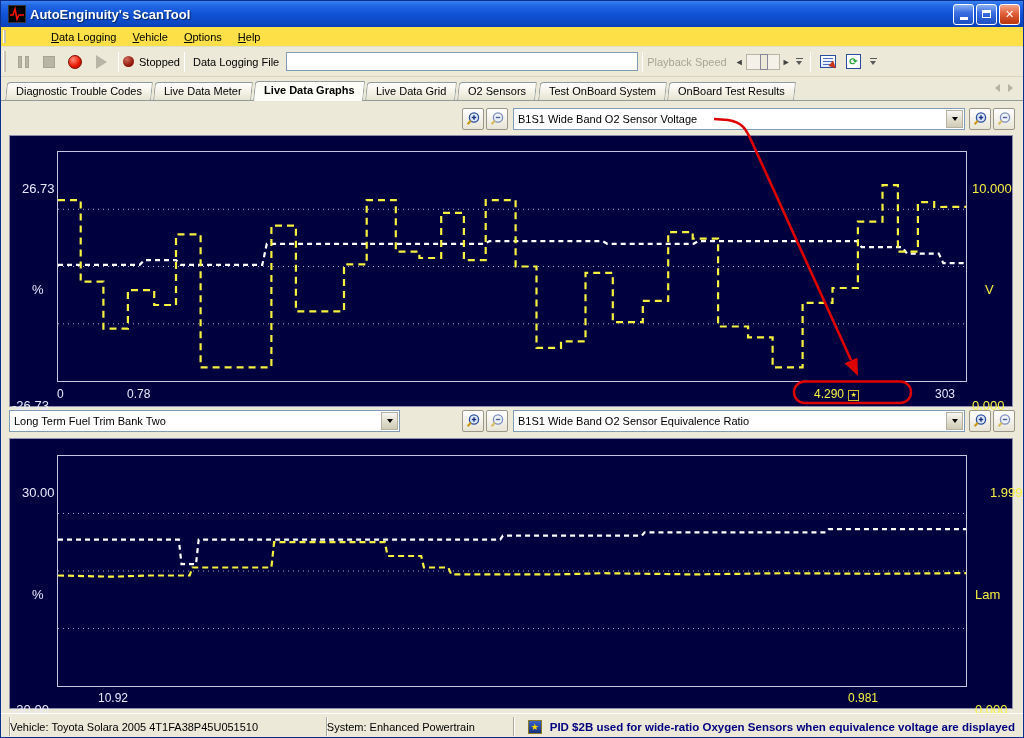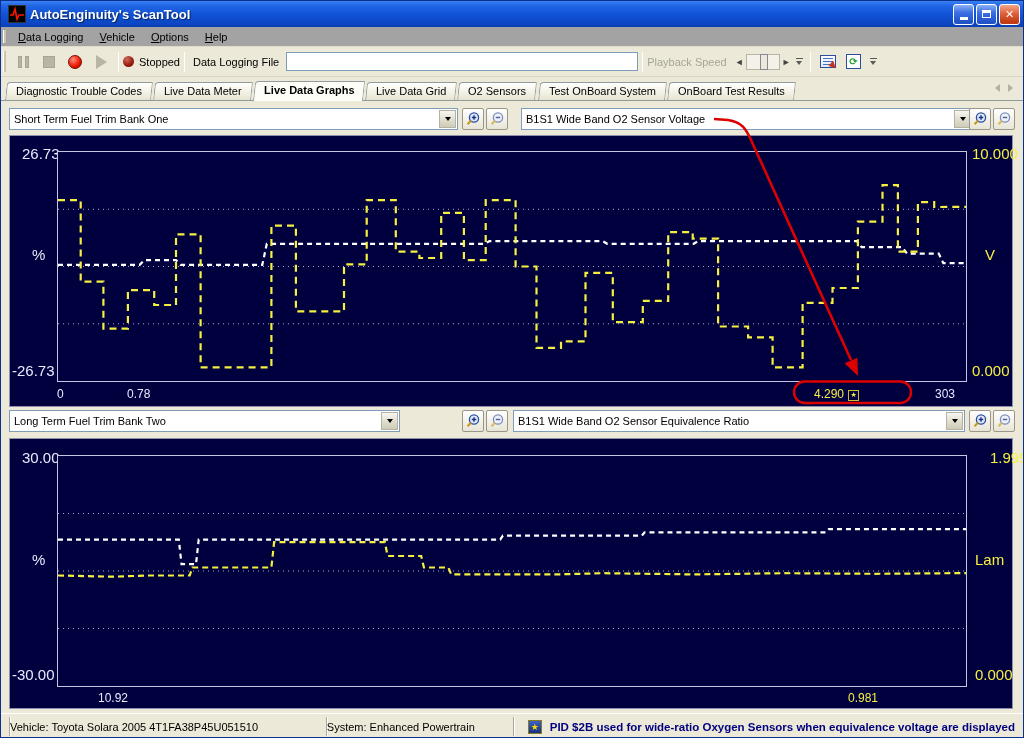--- a/index.html
+++ b/index.html
@@ -13,21 +13,21 @@
   .app-icon{width:18px;height:18px;background:#000;border:1px solid #333;margin:0 4px;display:flex;align-items:center;justify-content:center;}
   .title-text{color:#fff;font-size:13px;font-weight:bold;text-shadow:1px 1px 1px #08255e;flex:1;}
   .winbtn{width:21px;height:21px;border:1px solid #fff;border-radius:3px;margin-left:2px;
     display:flex;align-items:center;justify-content:center;color:#fff;font-size:11px;font-weight:bold;}
   .winbtn.blue{background:linear-gradient(180deg,#8ab1f4 0%,#3c6fe2 40%,#2053c8 90%);}
   .winbtn.red{background:linear-gradient(180deg,#f2a58c 0%,#e0613a 45%,#c03a12 90%);}
   .glyph-min{width:8px;height:3px;background:#fff;margin-top:9px;}
   .glyph-restore{width:9px;height:8px;border:1px solid #fff;border-top:3px solid #fff;background:transparent;}
 
   
-  .menubar{position:absolute;left:0;top:26px;width:100%;height:20px;background:#a3a3a3;display:flex;align-items:center;border-bottom:1px solid #e0ddc8;}
+  .menubar{position:absolute;left:0;top:26px;width:100%;height:20px;background:#fde047;display:flex;align-items:center;border-bottom:1px solid #e0ddc8;gap:33px;}
   .grip{width:3px;height:70%;margin:0 4px 0 2px;border-left:1px solid #fff;background:#c9c5b2;}
   .menu-item{padding:2px 8px;font-size:11px;color:#000;}
 
   
   .toolbar{position:absolute;left:0;top:46px;width:100%;height:30px;background:#ECE9D8;display:flex;align-items:center;border-bottom:1px solid #d8d4c0;}
   .tbtn{width:24px;height:24px;display:flex;align-items:center;justify-content:center;margin:0 1px;}
   .sep{width:1px;height:20px;background:#c6c2ae;border-right:1px solid #fff;margin:0 4px;}
   .icon-pause{display:flex;gap:3px;}
   .icon-pause i{width:4px;height:12px;background:#b9b5a6;border:1px solid #a8a494;}
   .icon-stop{width:12px;height:12px;background:#b9b5a6;border:1px solid #a8a494;}
@@ -65,21 +65,21 @@
 
   .combo-row{position:absolute;height:24px;}
   .combo{position:absolute;height:22px;background:#fff;border:1px solid #7f9db9;display:flex;align-items:center;}
   .combo-text{flex:1;font-size:11px;padding:0 4px;white-space:nowrap;overflow:hidden;}
   .combo-btn{width:17px;height:18px;margin-right:1px;background:linear-gradient(#f6f6f3,#dedbca 60%,#cfcbb8);border:1px solid #b5b2a1;display:flex;align-items:center;justify-content:center;}
   .combo-btn .tri{width:0;height:0;border-left:3.5px solid transparent;border-right:3.5px solid transparent;border-top:4px solid #000;}
   .zoombtn{position:absolute;width:22px;height:22px;border:1px solid #9a978a;border-radius:2px;background:linear-gradient(#ffffff,#e8e5d6);display:flex;align-items:center;justify-content:center;}
 
   .graph-panel{position:absolute;left:8px;width:1004px;background:#00003F;border:1px solid #8f8fb0;}
   .plot{position:absolute;left:47px;border:1px solid #c6c6e0;background:#00003F;}
-  .axis-label{position:absolute;font-size:15px;white-space:nowrap;}
+  .axis-label{position:absolute;font-size:13px;white-space:nowrap;margin-top:36px;}
   .axis-white{color:#e9e9ff;}
   .axis-yellow{color:#f5ef42;}
   .xlab{position:absolute;font-size:12px;}
 
   .pid-mini{display:inline-flex;align-items:center;justify-content:center;width:11px;height:11px;border:1px solid #cdbd30;color:#f5ef42;font-size:7px;margin-left:4px;vertical-align:1px;}
 
   
   .statusbar{position:absolute;left:0;top:712px;width:100%;height:26px;background:#ECE9D8;display:flex;align-items:center;padding:0 8px;border-top:1px solid #fff;}
   .sb-sec{height:19px;display:flex;align-items:center;font-size:11px;color:#000;border-left:1px solid #aca899;box-shadow:inset 1px 0 0 #fff;padding:0 0;}
   .sb-sec.s1{width:317px;}
@@ -189,42 +189,36 @@
       </div>
     <div class="tabnav">
       <div class="tl"></div>
       <div class="tr"></div>
     </div>
   </div>
 
   <div class="content">
 
     <div class="combo-row" style="left:0;top:7px;width:100%;">
-      <div class="combo" style="left:8px;width:449px;">
-        <span class="combo-text">Short Term Fuel Trim Bank One</span>
-        <span class="combo-btn">
-            <i class="tri"></i>
-          </span>
-      </div>
       <div class="zoombtn" style="left:461px;">
         <svg width="16" height="16" viewBox="0 0 16 16">
             <circle cx="9" cy="6.5" r="4.6" fill="#dce8f8" stroke="#2b4d9e" stroke-width="1.3"></circle>
             <line x1="5.8" y1="9.8" x2="2.6" y2="13.2" stroke="#c89a18" stroke-width="2.2"></line>
             <line x1="6.8" y1="6.5" x2="11.2" y2="6.5" stroke="#1b2f7e" stroke-width="1.4"></line>
             <line x1="9" y1="4.3" x2="9" y2="8.7" stroke="#1b2f7e" stroke-width="1.4"></line>
           </svg>
       </div>
       <div class="zoombtn" style="left:485px;">
         <svg width="16" height="16" viewBox="0 0 16 16">
             <circle cx="9" cy="6.5" r="4.6" fill="#eef2f8" stroke="#7b8dbe" stroke-width="1.3"></circle>
             <line x1="5.8" y1="9.8" x2="2.6" y2="13.2" stroke="#d8bc60" stroke-width="2.2"></line>
             <line x1="6.8" y1="6.5" x2="11.2" y2="6.5" stroke="#4b5f9e" stroke-width="1.4"></line>
           </svg>
       </div>
-      <div class="combo" style="left:512px;width:452px;margin-left:8px;">
+      <div class="combo" style="left:512px;width:452px;">
         <span class="combo-text">B1S1 Wide Band O2 Sensor Voltage</span>
         <span class="combo-btn">
             <i class="tri"></i>
           </span>
       </div>
       <div class="zoombtn" style="left:968px;">
         <svg width="16" height="16" viewBox="0 0 16 16">
             <circle cx="9" cy="6.5" r="4.6" fill="#dce8f8" stroke="#2b4d9e" stroke-width="1.3"></circle>
             <line x1="5.8" y1="9.8" x2="2.6" y2="13.2" stroke="#c89a18" stroke-width="2.2"></line>
             <line x1="6.8" y1="6.5" x2="11.2" y2="6.5" stroke="#1b2f7e" stroke-width="1.4"></line>

